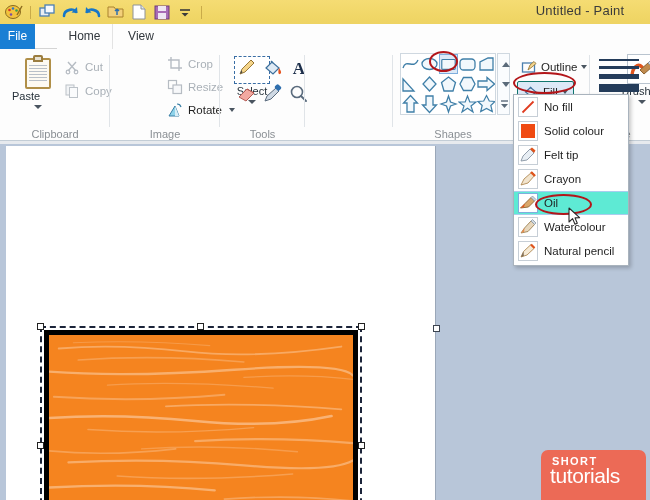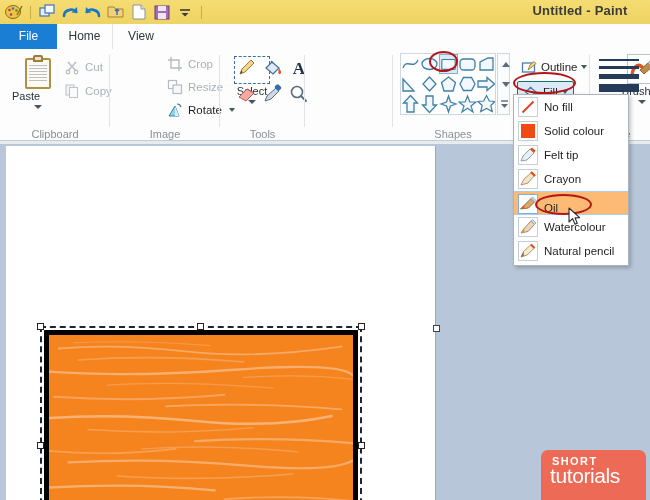--- a/index.html
+++ b/index.html
@@ -13,39 +13,38 @@
     color: #1f1f1f;
     background: #fff;
   }
   #app { position: relative; width: 650px; height: 500px; overflow: hidden; background:#fff; }
 
   
   .titlebar {
     position: absolute; left:0; top:0; width:650px; height:32px;
     background: linear-gradient(to bottom,#f5dc73 0%, #f0d666 55%, #ecd162 100%);
     border-bottom: 1px solid #d9bf4e;
-    font-weight: bold;
   }
   .qat { position:absolute; left:4px; top:1px; height:22px; display:flex; align-items:center; gap:3px; }
   .qat-ico { width:20px; height:20px; position:relative; display:inline-block; }
   .qat-sep { width:1px; height:13px; background:#c9ab49; margin:0 3px; display:inline-block; }
   .win-title {
     position:absolute; right:0; left:0; top:3px; text-align:center;
     font-size:13px; color:#3b3b3b; letter-spacing:.2px;
   }
   .win-title span { position:relative; left:255px; }
 
   
   .tabstrip {
     position:absolute; left:0; top:24px; width:650px; height:25px;
     background:#fdfdfd; border-bottom:1px solid #d4d4d4;
   }
   .tab { position:absolute; top:0; height:25px; line-height:25px;
          text-align:center; font-size:12px; color:#31373d; cursor:default; }
-  .tab-file { left:0; width:57px; background:#1a7fd4; color:#fff; }
+  .tab-file { left:0; width:35px; background:#1a7fd4; color:#fff; }
   .tab-home { left:57px; width:56px; background:#fdfdfd; border-right:1px solid #e3e3e3;}
   .tab-view { left:113px; width:56px; background:#fdfdfd; }
   .tabstrip .filler { position:absolute; left:169px; top:0; right:0; height:25px; background:#fdfdfd; }
 
   
   .ribbon {
     position:absolute; left:0; top:49px; width:650px; height:92px;
     background:#fdfdfd; border-bottom:1px solid #c3cdd6;
   }
   .ribbon-under { position:absolute; left:0; top:141px; width:650px; height:3px; background:#e7eaee;}
@@ -112,21 +111,21 @@
   .shape-fill{position:absolute;left:4px;top:4px;right:4px;bottom:4px;
               border:5px solid #000;}
   .oil{position:absolute;left:0;top:0;width:100%;height:100%;overflow:hidden;background:#f5841f;}
   .handle{position:absolute;width:7px;height:7px;background:#fff;border:1px solid #222;}
 
   
   .dropdown{position:absolute;left:513px;top:94px;width:116px;height:172px;
             background:#fff;border:1px solid #a9b3bd;box-shadow:2px 2px 4px rgba(0,0,0,.22);}
   .dd-item{position:relative;height:24px;display:flex;align-items:center;padding-left:2px;
            font-size:11.5px;color:#1f1f1f;cursor:default;}
-  .dd-item.hl{background:#fdba74;border-top:1px solid #a8cdee;border-bottom:1px solid #a8cdee;align-items:flex-end;}
+  .dd-item.hl{background:#5eead4;border-top:1px solid #a8cdee;border-bottom:1px solid #a8cdee;}
   .dd-ico{width:20px;height:20px;flex:none;border:1px solid #c6ced6;background:#fff;
           margin:0 6px 0 2px;position:relative;}
   .dd-item.hl .dd-ico{border-color:#7eaede;}
   .dd-label{white-space:nowrap;}
 
   
   .ann{position:absolute;border:2px solid #b3161a;border-radius:50%;pointer-events:none;}
   .cursor{position:absolute;width:12px;height:18px;pointer-events:none;}
 
   

